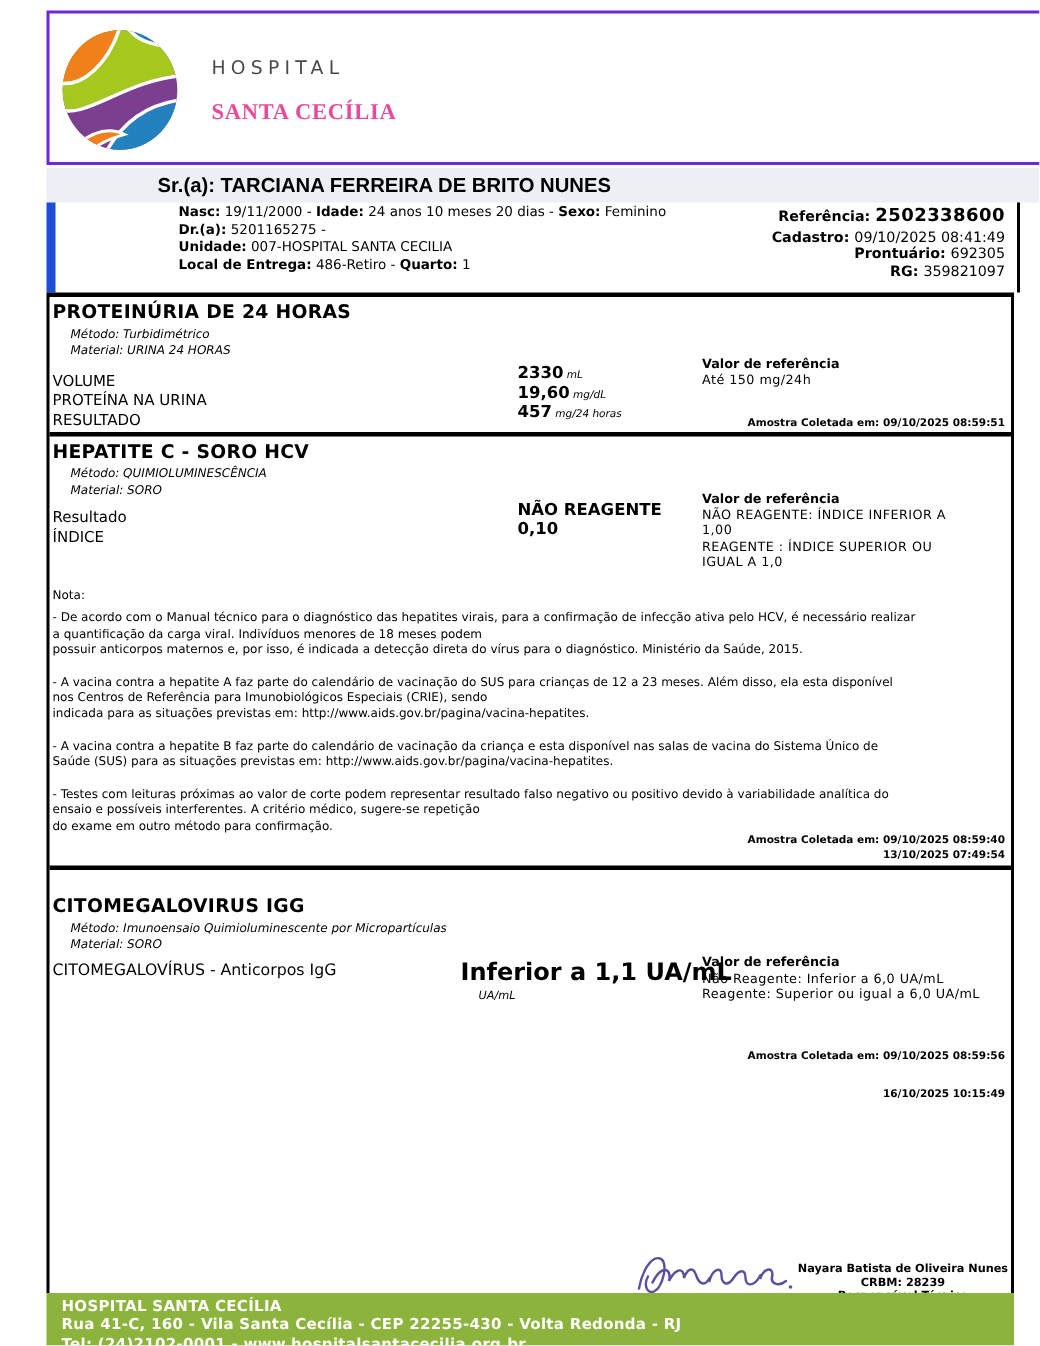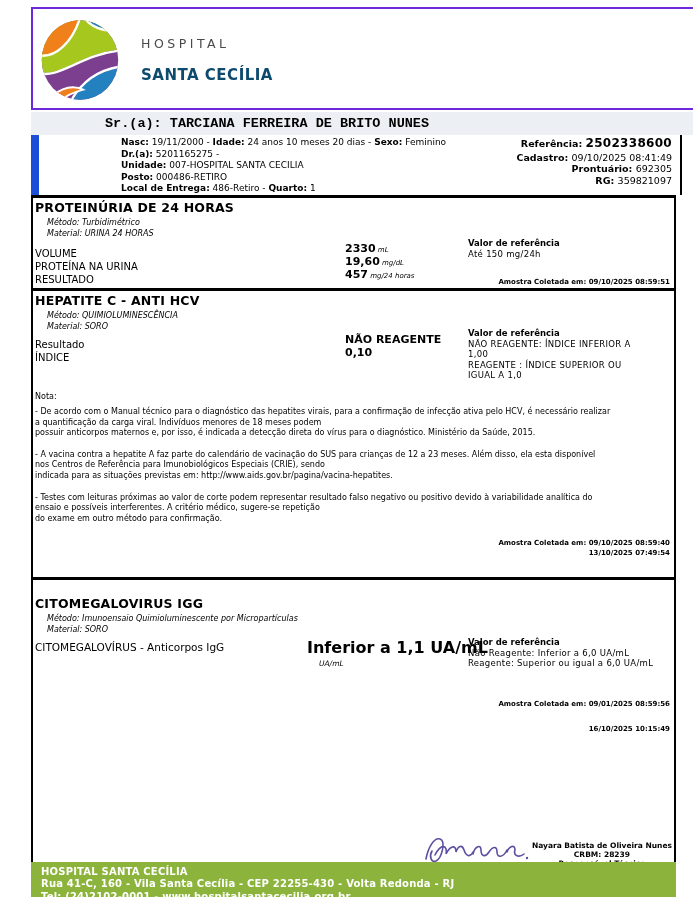--- a/index.html
+++ b/index.html
@@ -4,30 +4,30 @@
 <style>
   html,body{margin:0;padding:0;background:#fff;}
   .page{position:relative;width:693px;height:897px;background:#fff;overflow:hidden;
         font-family:"DejaVu Sans","Liberation Sans",sans-serif;color:#000;}
 
   
   .header-box{position:absolute;left:31px;top:7px;width:630px;height:99px;border:2px solid #6d28d9;padding-left:31px;}
   .logo-wrap{position:absolute;left:8px;top:10px;display:flex;align-items:center;}
   .logo-text{margin-left:22px;}
   .logo-line1{font-size:12.5px;letter-spacing:3.5px;color:#4a4a4a;}
-  .logo-line2{font-size:15px;font-weight:bold;letter-spacing:.5px;color:#0c4a6e;margin-top:15px;}
+  .logo-line2{font-size:15px;font-weight:bold;letter-spacing:.5px;color:#ec4899;margin-top:15px;font-family:Liberation Serif, serif;}
 
   
   .name-bar{position:absolute;left:31px;top:112px;width:662px;height:23px;background:#ECF0F5;}
-  .patient-name{margin-left:74px;line-height:23px;font-family:Liberation Mono, monospace;
+  .patient-name{margin-left:74px;line-height:23px;font-family:Liberation Sans, sans-serif;
                 font-weight:bold;font-size:13.5px;}
 
   
   .header-details{position:absolute;left:31px;top:135px;width:641px;height:60px;
-                  border-left:8px solid #1d4ed8;border-right:2px solid #000;}
+                  border-left:6px solid #1d4ed8;border-right:2px solid #000;}
   .pat-fields{position:absolute;left:82px;top:2px;font-size:9px;line-height:11.6px;white-space:nowrap;}
   .registry{position:absolute;right:8px;top:3px;text-align:right;font-size:9.5px;line-height:11.5px;white-space:nowrap;}
   .req-line{margin-bottom:2px;}
   .req-label{font-weight:bold;font-size:9.5px;}
   .req-num{font-weight:bold;font-size:12px;letter-spacing:.3px;}
   b{font-weight:bold;}
 
   .sep-thick{position:absolute;left:31px;top:195px;width:645px;height:3px;background:#000;}
 
   
@@ -50,21 +50,21 @@
   .refblock{position:absolute;left:435px;width:202px;font-size:8.5px;line-height:10.6px;letter-spacing:.3px;}
   .sec1 .refblock{top:40px;}
   .sec2 .refblock{top:37px;}
   .sec3 .refblock{top:43px;}
   .reftitle{font-weight:bold;letter-spacing:0;font-size:8.5px;}
   .coletada{position:absolute;right:4px;font-weight:bold;font-size:7px;white-space:nowrap;}
   .sec1 .coletada{bottom:2px;}
   .nota-label{position:absolute;left:2px;top:101px;font-size:8px;}
   .notes{position:absolute;left:2px;top:116px;right:3px;}
   .note{font-size:8px;line-height:10.6px;white-space:pre-line;margin:0 0 11px 0;}
-  .release{position:absolute;right:4px;bottom:19px;text-align:right;font-size:7px;font-weight:bold;line-height:9.4px;white-space:nowrap;}
+  .release{position:absolute;right:4px;bottom:2px;text-align:right;font-size:7px;font-weight:bold;line-height:9.4px;white-space:nowrap;}
   .cmv-name{position:absolute;left:2px;top:47px;font-size:10.5px;}
   .cmv-val{position:absolute;left:274px;top:44px;}
   .cmv-val-main{font-weight:bold;font-size:16px;}
   .cmv-val-unit{font-style:italic;font-size:7.5px;margin-top:2px;margin-left:12px;}
   .sec3 .coletada-a{position:absolute;right:4px;top:106px;font-weight:bold;font-size:7px;}
   .sec3 .coletada-b{position:absolute;right:4px;top:131px;font-weight:bold;font-size:7px;}
 
   
   .sig-svg{position:absolute;left:388px;top:238px;}
   .sig-text{position:absolute;right:2px;top:247px;text-align:center;font-size:7.5px;font-weight:bold;line-height:9.2px;}
@@ -109,21 +109,20 @@
 
   <div class="name-bar">
     <div class="patient-name">Sr.(a): TARCIANA FERREIRA DE BRITO NUNES</div>
   </div>
 
   <div class="header-details">
     <div class="pat-fields">
       <div><b>Nasc:</b><span> 19/11/2000 - </span><b>Idade:</b><span> 24 anos 10 meses 20 dias - </span><b>Sexo:</b><span> Feminino</span></div>
       <div><b>Dr.(a):</b><span> 5201165275 -</span></div>
       <div><b>Unidade:</b><span> 007-HOSPITAL SANTA CECILIA</span></div>
-      <div><b>Posto:</b><span> 000486-RETIRO</span></div>
       <div><b>Local de Entrega:</b><span> 486-Retiro - </span><b>Quarto:</b><span> 1</span></div>
     </div>
     <div class="registry">
       <div class="req-line"><span class="req-label">Referência: </span><span class="req-num">2502338600</span></div>
       <div><b>Cadastro: </b><span>09/10/2025 08:41:49</span></div>
       <div><b>Prontuário: </b><span>692305</span></div>
       <div><b>RG: </b><span>359821097</span></div>
     </div>
   </div>
 
@@ -141,21 +140,21 @@
         <div class="rrow"><span class="rname">RESULTADO</span><span class="rval"><span>457</span><i class="runit"> mg/24 horas</i></span></div>
       </div>
       <div class="refblock">
         <div class="reftitle">Valor de referência</div>
         <div>Até 150 mg/24h</div>
       </div>
       <div class="coletada">Amostra Coletada em: 09/10/2025 08:59:51</div>
     </div>
 
     <div class="section sec2">
-      <div class="sec-title">HEPATITE C - ANTI HCV</div>
+      <div class="sec-title">HEPATITE C - SORO HCV</div>
       <div class="meta first"><span>Método:</span><span> QUIMIOLUMINESCÊNCIA</span></div>
       <div class="meta"><span>Material:</span><span> SORO</span></div>
       <div class="rows">
         <div class="rrow"><span class="rname">Resultado</span><span class="rval">NÃO REAGENTE</span></div>
         <div class="rrow"><span class="rname">ÍNDICE</span><span class="rval">0,10</span></div>
       </div>
       <div class="refblock">
         <div class="reftitle">Valor de referência</div>
         <div>NÃO REAGENTE: ÍNDICE INFERIOR A</div>
         <div>1,00</div>
@@ -163,20 +162,22 @@
         <div>IGUAL A 1,0</div>
       </div>
       <div class="nota-label">Nota:</div>
       <div class="notes">
         <p class="note">- De acordo com o Manual técnico para o diagnóstico das hepatites virais, para a confirmação de infecção ativa pelo HCV, é necessário realizar
 a quantificação da carga viral. Indivíduos menores de 18 meses podem
 possuir anticorpos maternos e, por isso, é indicada a detecção direta do vírus para o diagnóstico. Ministério da Saúde, 2015.</p>
         <p class="note">- A vacina contra a hepatite A faz parte do calendário de vacinação do SUS para crianças de 12 a 23 meses. Além disso, ela esta disponível
 nos Centros de Referência para Imunobiológicos Especiais (CRIE), sendo
 indicada para as situações previstas em: http://www.aids.gov.br/pagina/vacina-hepatites.</p>
+        <p class="note">- A vacina contra a hepatite B faz parte do calendário de vacinação da criança e esta disponível nas salas de vacina do Sistema Único de
+Saúde (SUS) para as situações previstas em: http://www.aids.gov.br/pagina/vacina-hepatites.</p>
         <p class="note">- Testes com leituras próximas ao valor de corte podem representar resultado falso negativo ou positivo devido à variabilidade analítica do
 ensaio e possíveis interferentes. A critério médico, sugere-se repetição
 do exame em outro método para confirmação.</p>
       </div>
       <div class="release">
         <div>Amostra Coletada em: 09/10/2025 08:59:40</div>
         <div>13/10/2025 07:49:54</div>
       </div>
     </div>
 
@@ -187,21 +188,21 @@
       <div class="cmv-name">CITOMEGALOVÍRUS - Anticorpos IgG</div>
       <div class="cmv-val">
         <div class="cmv-val-main">Inferior a 1,1 UA/mL</div>
         <div class="cmv-val-unit">UA/mL</div>
       </div>
       <div class="refblock">
         <div class="reftitle">Valor de referência</div>
         <div>Não Reagente: Inferior a 6,0 UA/mL</div>
         <div>Reagente: Superior ou igual a 6,0 UA/mL</div>
       </div>
-      <div class="coletada-a">Amostra Coletada em: 09/01/2025 08:59:56</div>
+      <div class="coletada-a">Amostra Coletada em: 09/10/2025 08:59:56</div>
       <div class="coletada-b">16/10/2025 10:15:49</div>
 
       <svg class="sig-svg" width="110" height="36" viewBox="0 0 110 36">
         <g fill="none" stroke="#5B4FA0" stroke-width="1.6" stroke-linecap="round">
           <path d="M5,27 C7,16 13,5 19,7 C25,9 21,26 15,29 C10,31 8,24 11,19"></path>
           <path d="M14,23 C20,11 27,13 25,22 C29,14 35,12 35,20 C37,14 41,12 43,18 C45,24 49,26 52,20"></path>
           <path d="M52,22 C54,14 60,12 60,18 C60,24 64,26 68,20 C72,14 76,14 76,20 C76,26 82,26 86,18"></path>
           <path d="M86,20 C88,14 94,12 94,18 C92,24 98,26 103,22"></path>
           <circle cx="106" cy="26" r="1.2" fill="#5B4FA0" stroke="none"></circle>
         </g>

